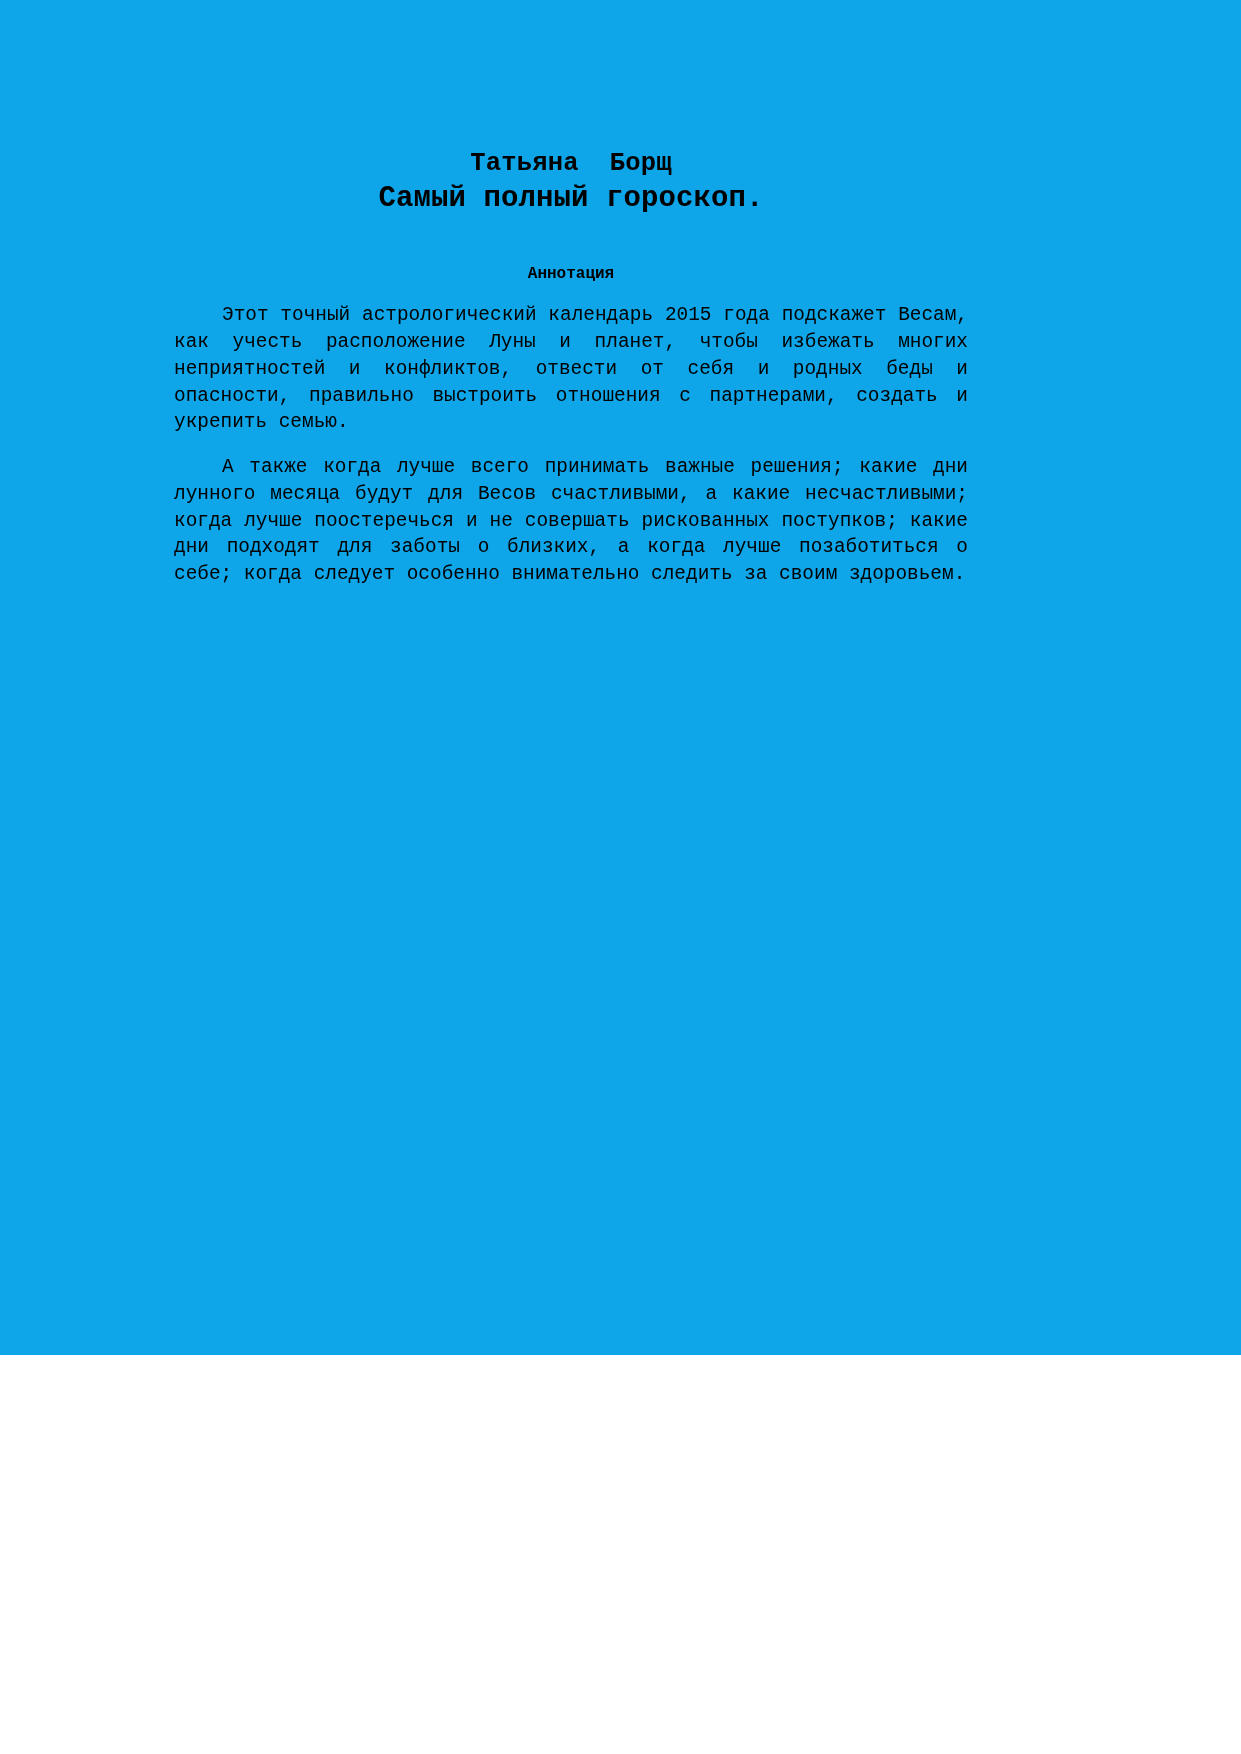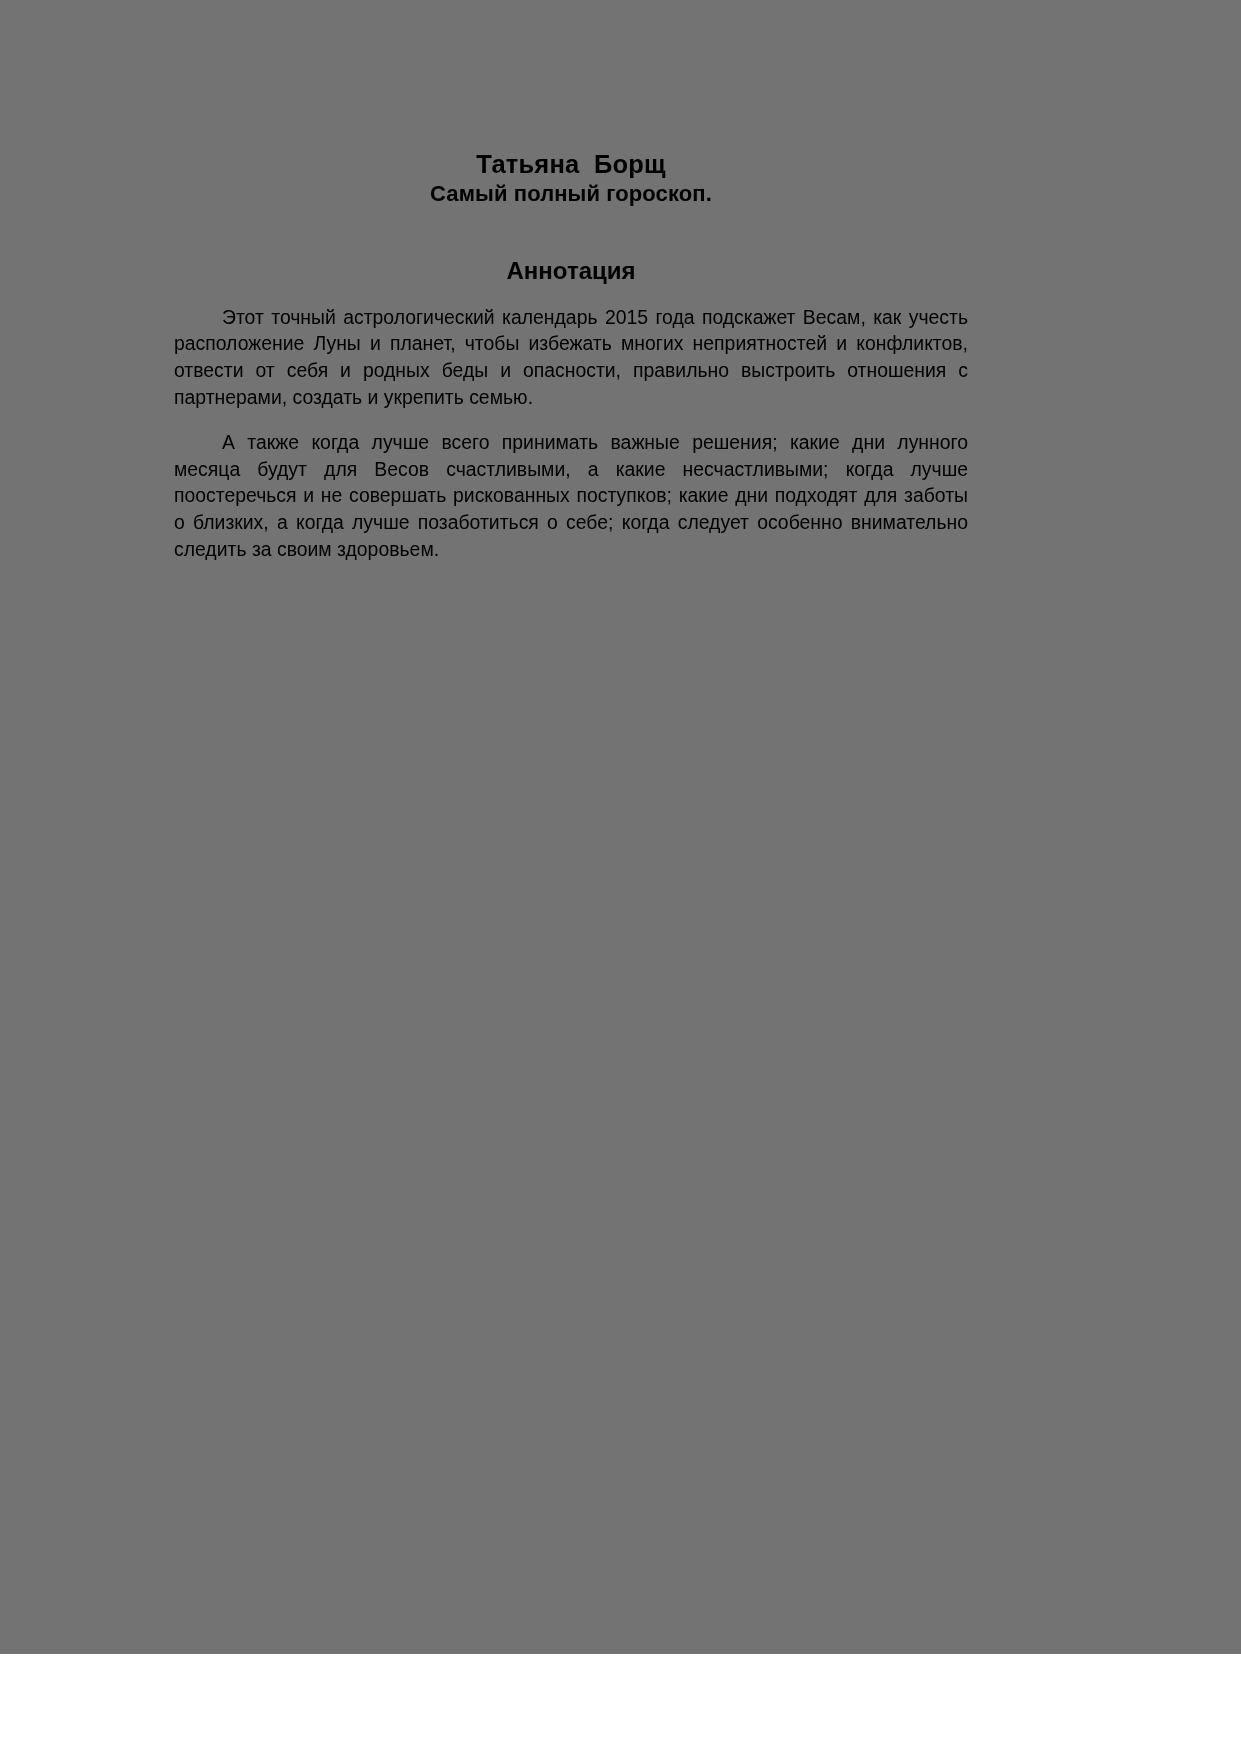--- a/index.html
+++ b/index.html
@@ -14,23 +14,24 @@
     position: relative;
     font-family: "Liberation Sans", "DejaVu Sans", sans-serif;
     color: #000000;
     -webkit-font-smoothing: antialiased;
   }
   .page {
     position: absolute;
     left: 0;
     top: 0;
     width: 1241px;
-    height: 1654px;
-    background: #737373;
+    height: 1355px;
+    background: #0ea5e9;
     box-sizing: border-box;
+    font-family: Liberation Mono, monospace;
   }
   
   .content {
     position: absolute;
     left: 156px;
     top: 0;
     width: 830px;
   }
 
   
@@ -39,21 +40,21 @@
     text-align: center;
   }
   .author-name {
     font-size: 25.5px;
     font-weight: bold;
     line-height: 1.26;
     letter-spacing: 0.2px;
     white-space: pre;
   }
   .book-title-line {
-    font-size: 22px;
+    font-size: 29px;
     font-weight: bold;
     line-height: 1.29;
     letter-spacing: 0.1px;
   }
 
   
   .imprint {
     margin-top: 48px;
     text-align: right;
     font-style: italic;
@@ -63,21 +64,21 @@
   }
   .imprint-line {
     display: block;
     white-space: nowrap;
   }
 
   
   .annotation-heading {
     margin-top: 46px;
     text-align: center;
-    font-size: 24px;
+    font-size: 16px;
     font-weight: bold;
     line-height: 1.3;
   }
   .annotation-body {
     margin-top: 6px;
   }
   .annotation-para {
     text-align: justify;
     text-justify: inter-word;
     font-size: 19.4px;

